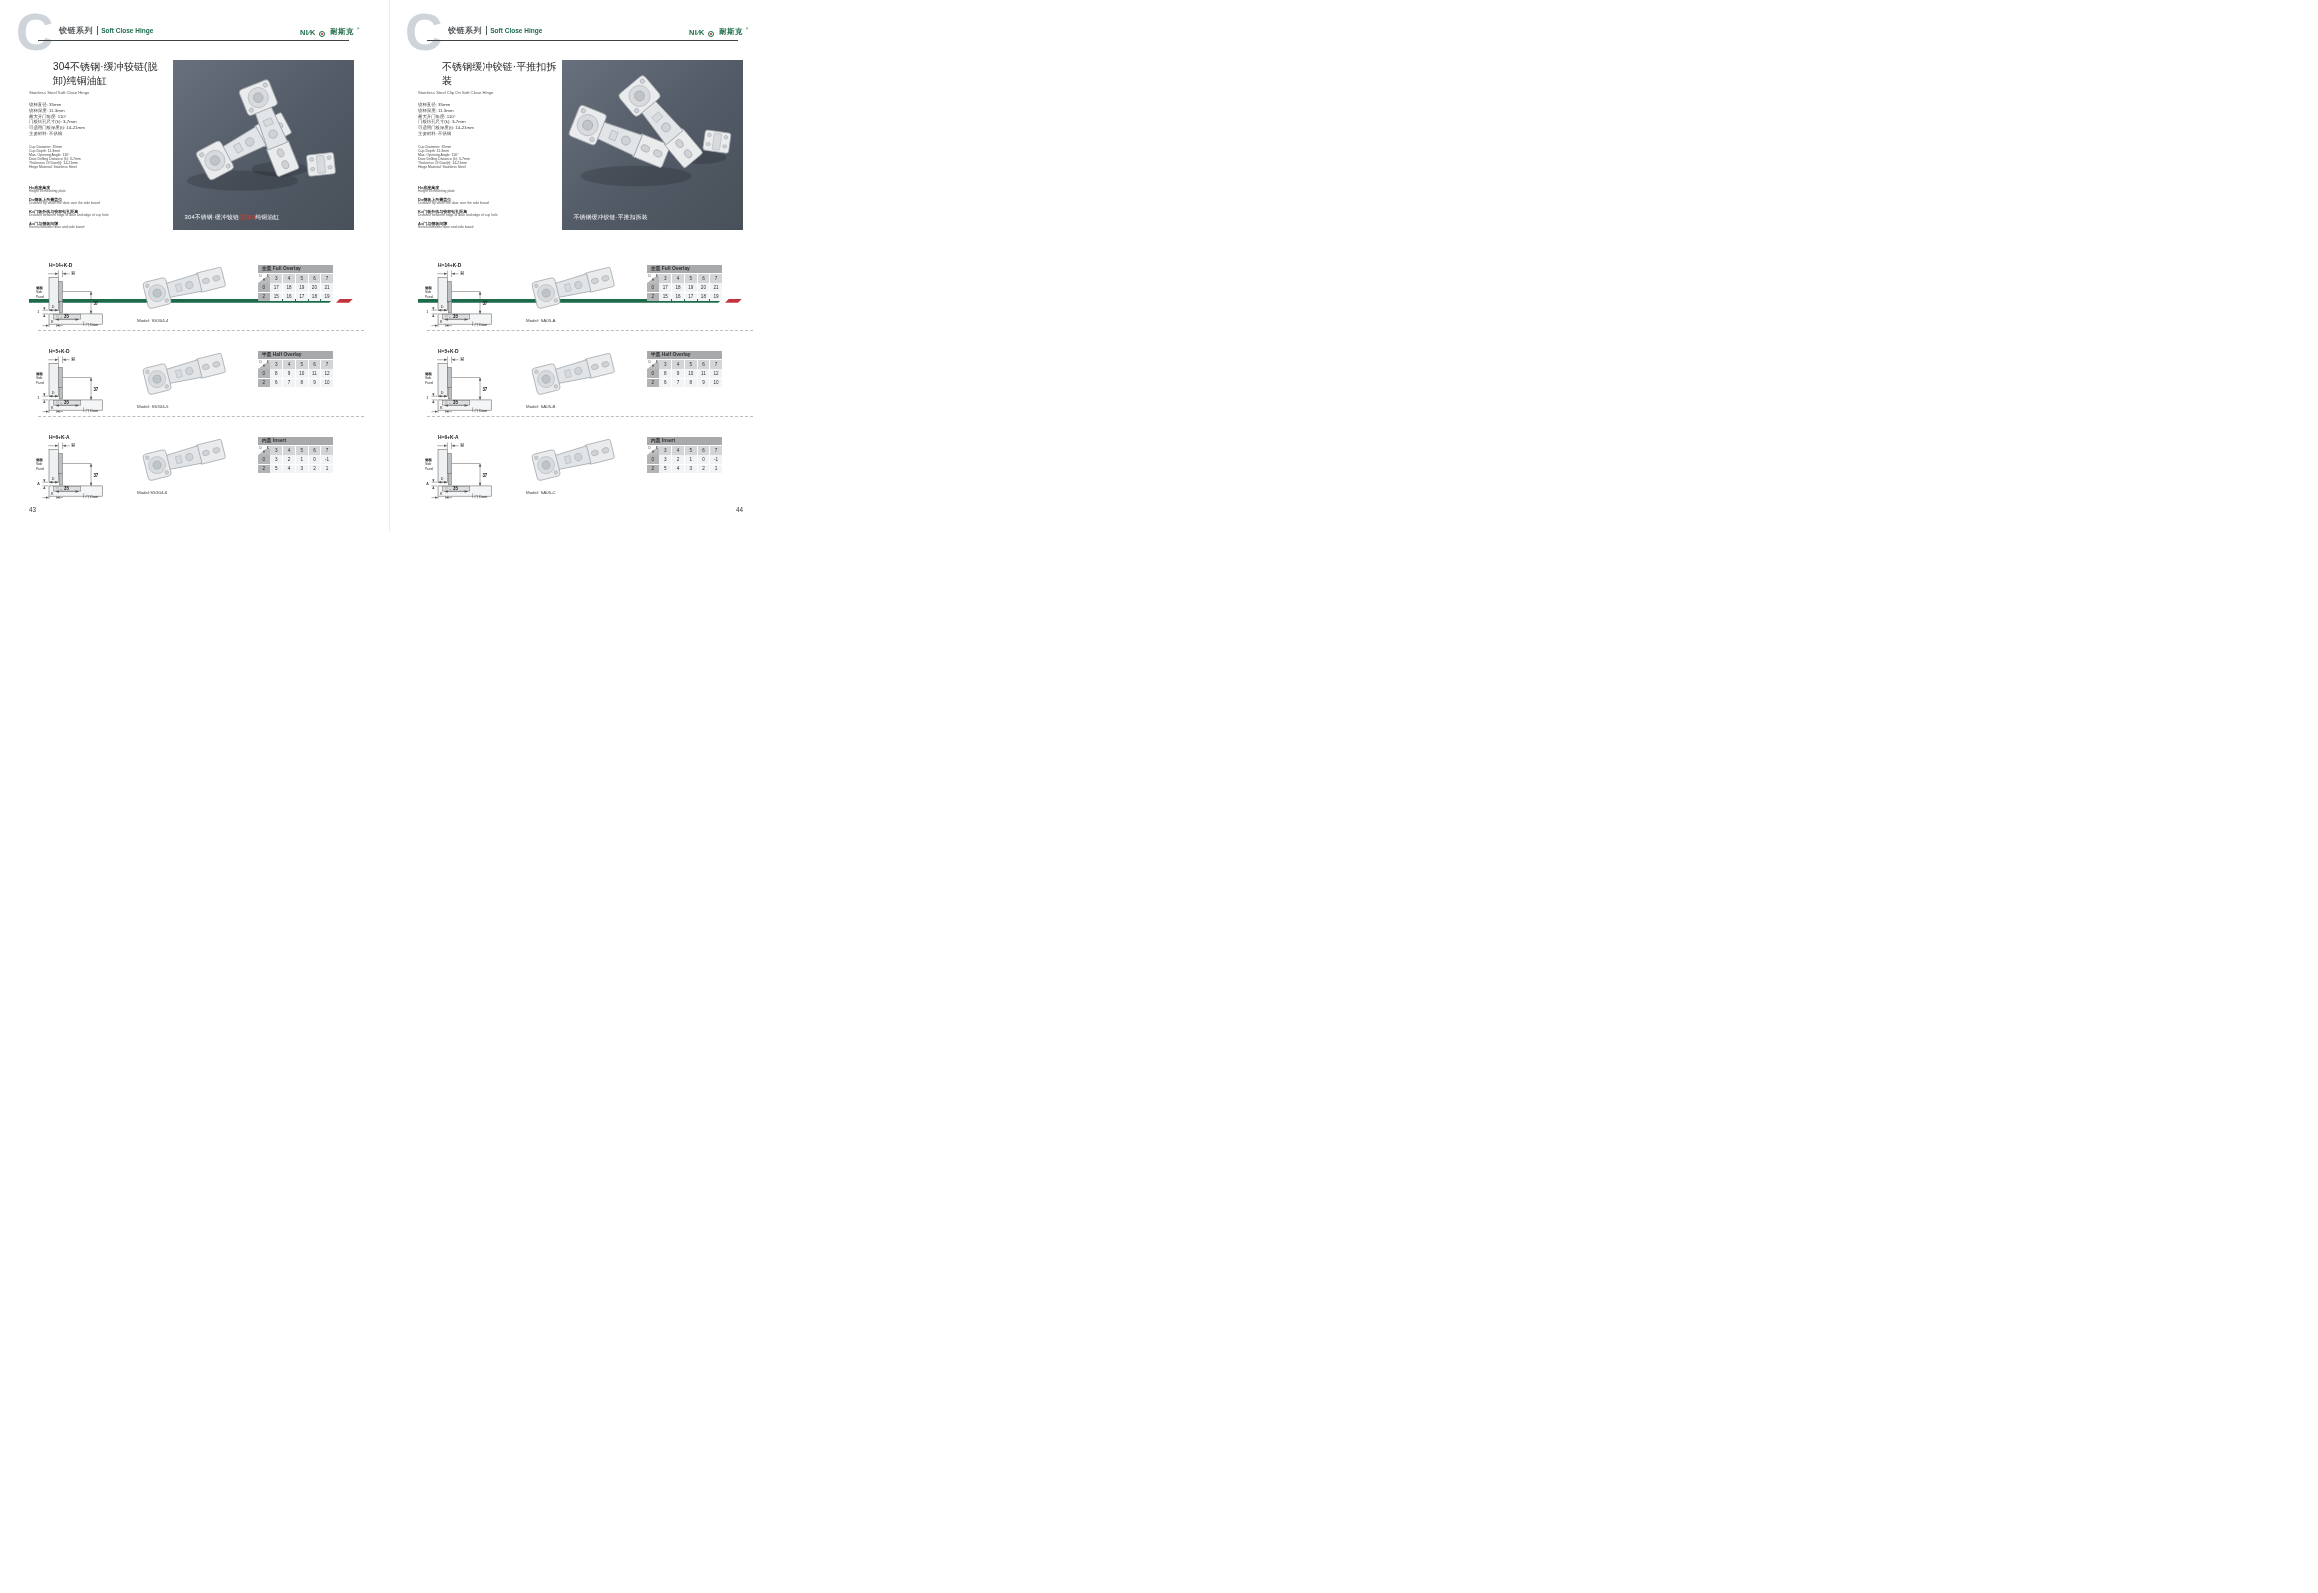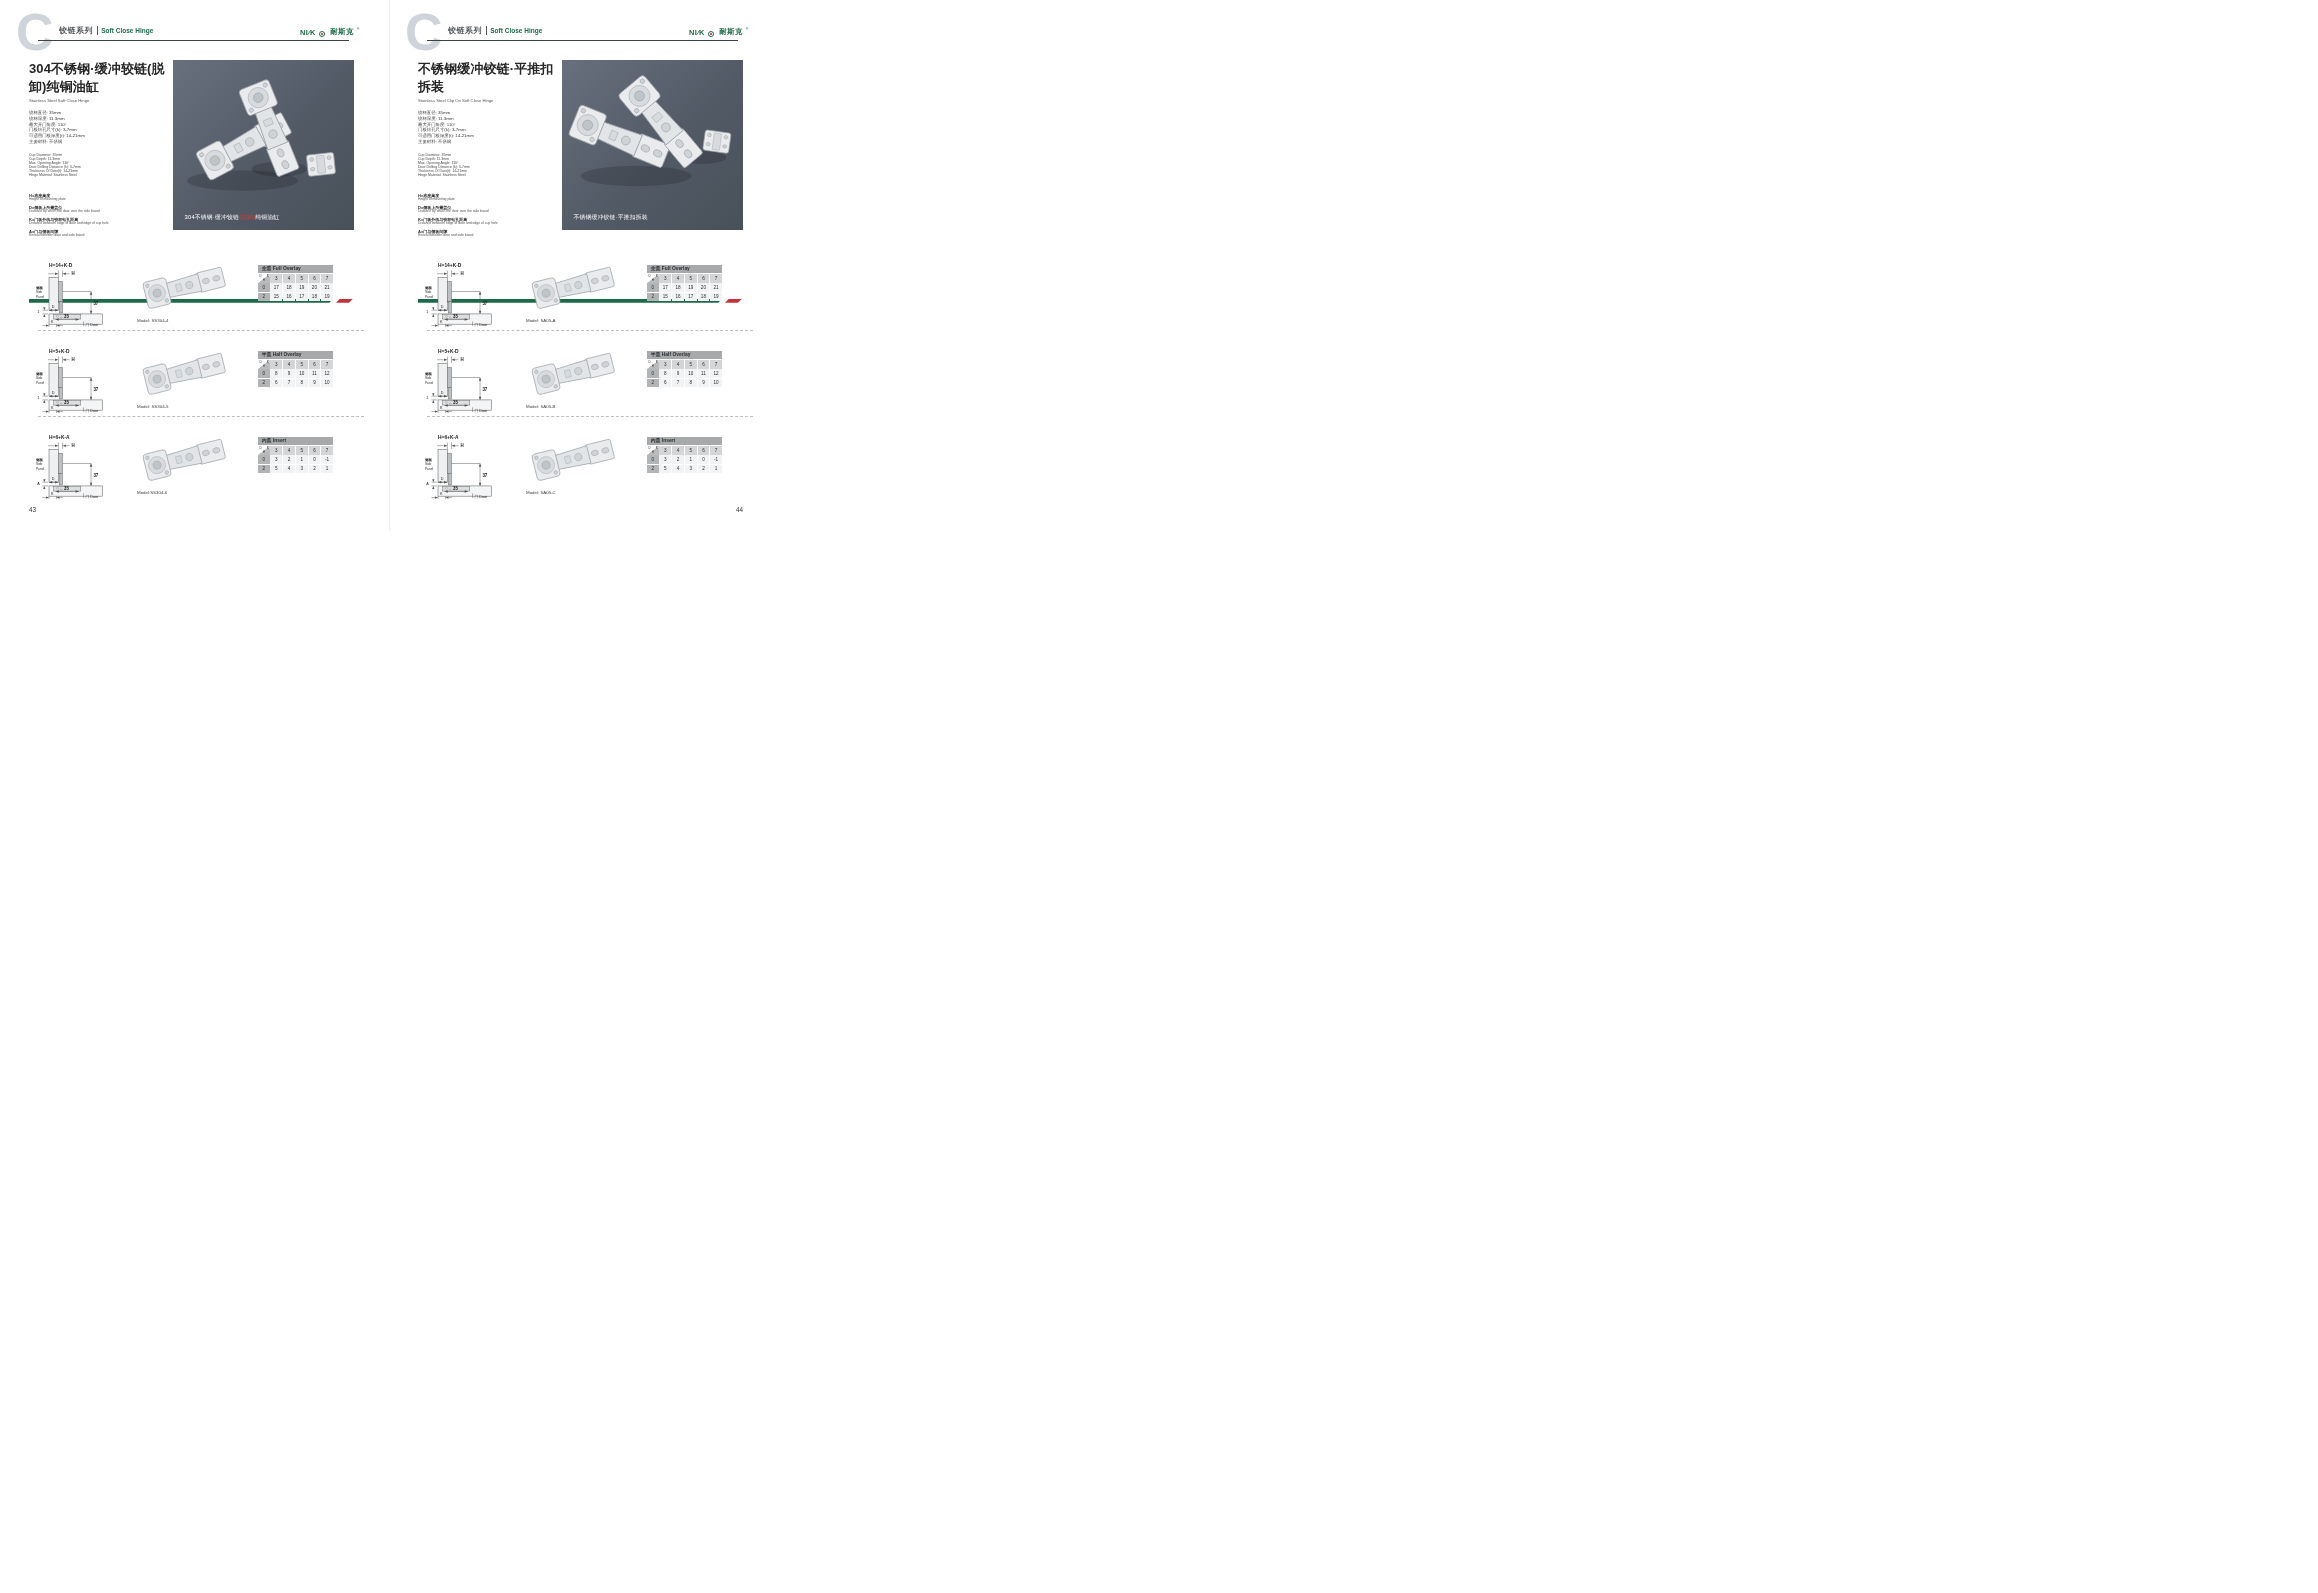--- a/index.html
+++ b/index.html
@@ -20,21 +20,21 @@
   .logo{position:absolute;left:300px;top:27px;display:flex;align-items:flex-end;gap:3px;
         color:#1c6b47;font-weight:bold;font-size:7.4px;letter-spacing:0.5px;}
   .logo-ring{width:6px;height:6px;border:1.4px solid #1c6b47;border-radius:50%;
              display:inline-flex;align-items:center;justify-content:center;box-sizing:border-box;}
   .logo-dot{width:1.9px;height:1.9px;background:#c2232b;border-radius:50%;}
   .logo-cn{margin-left:2.3px;}
   .logo sup{font-size:3.2px;align-self:flex-start;}
 
   
   .tblock{position:absolute;left:29px;top:60px;width:139px;}
-  .t-cn{font-size:13px;font-weight:bold;color:#262626;letter-spacing:0.1px;}
+  .t-cn{font-size:10px;font-weight:normal;color:#262626;letter-spacing:0.1px;margin-left:24px;}
   .t-en{font-size:4.2px;color:#555;margin-top:2.3px;}
   .specs-cn{margin-top:7px;}
   .specs-cn div{font-size:4.4px;color:#3a3a3a;line-height:5.7px;}
   .specs-en{margin-top:8px;}
   .specs-en div{font-size:3.5px;color:#4a4a4a;line-height:4px;}
   .legend{margin-top:16px;}
   .lg-cn{font-size:4px;font-weight:bold;color:#2e2e2e;margin-top:3.2px;}
   .lg-en{font-size:3.4px;color:#555;line-height:3.9px;}
 
   

